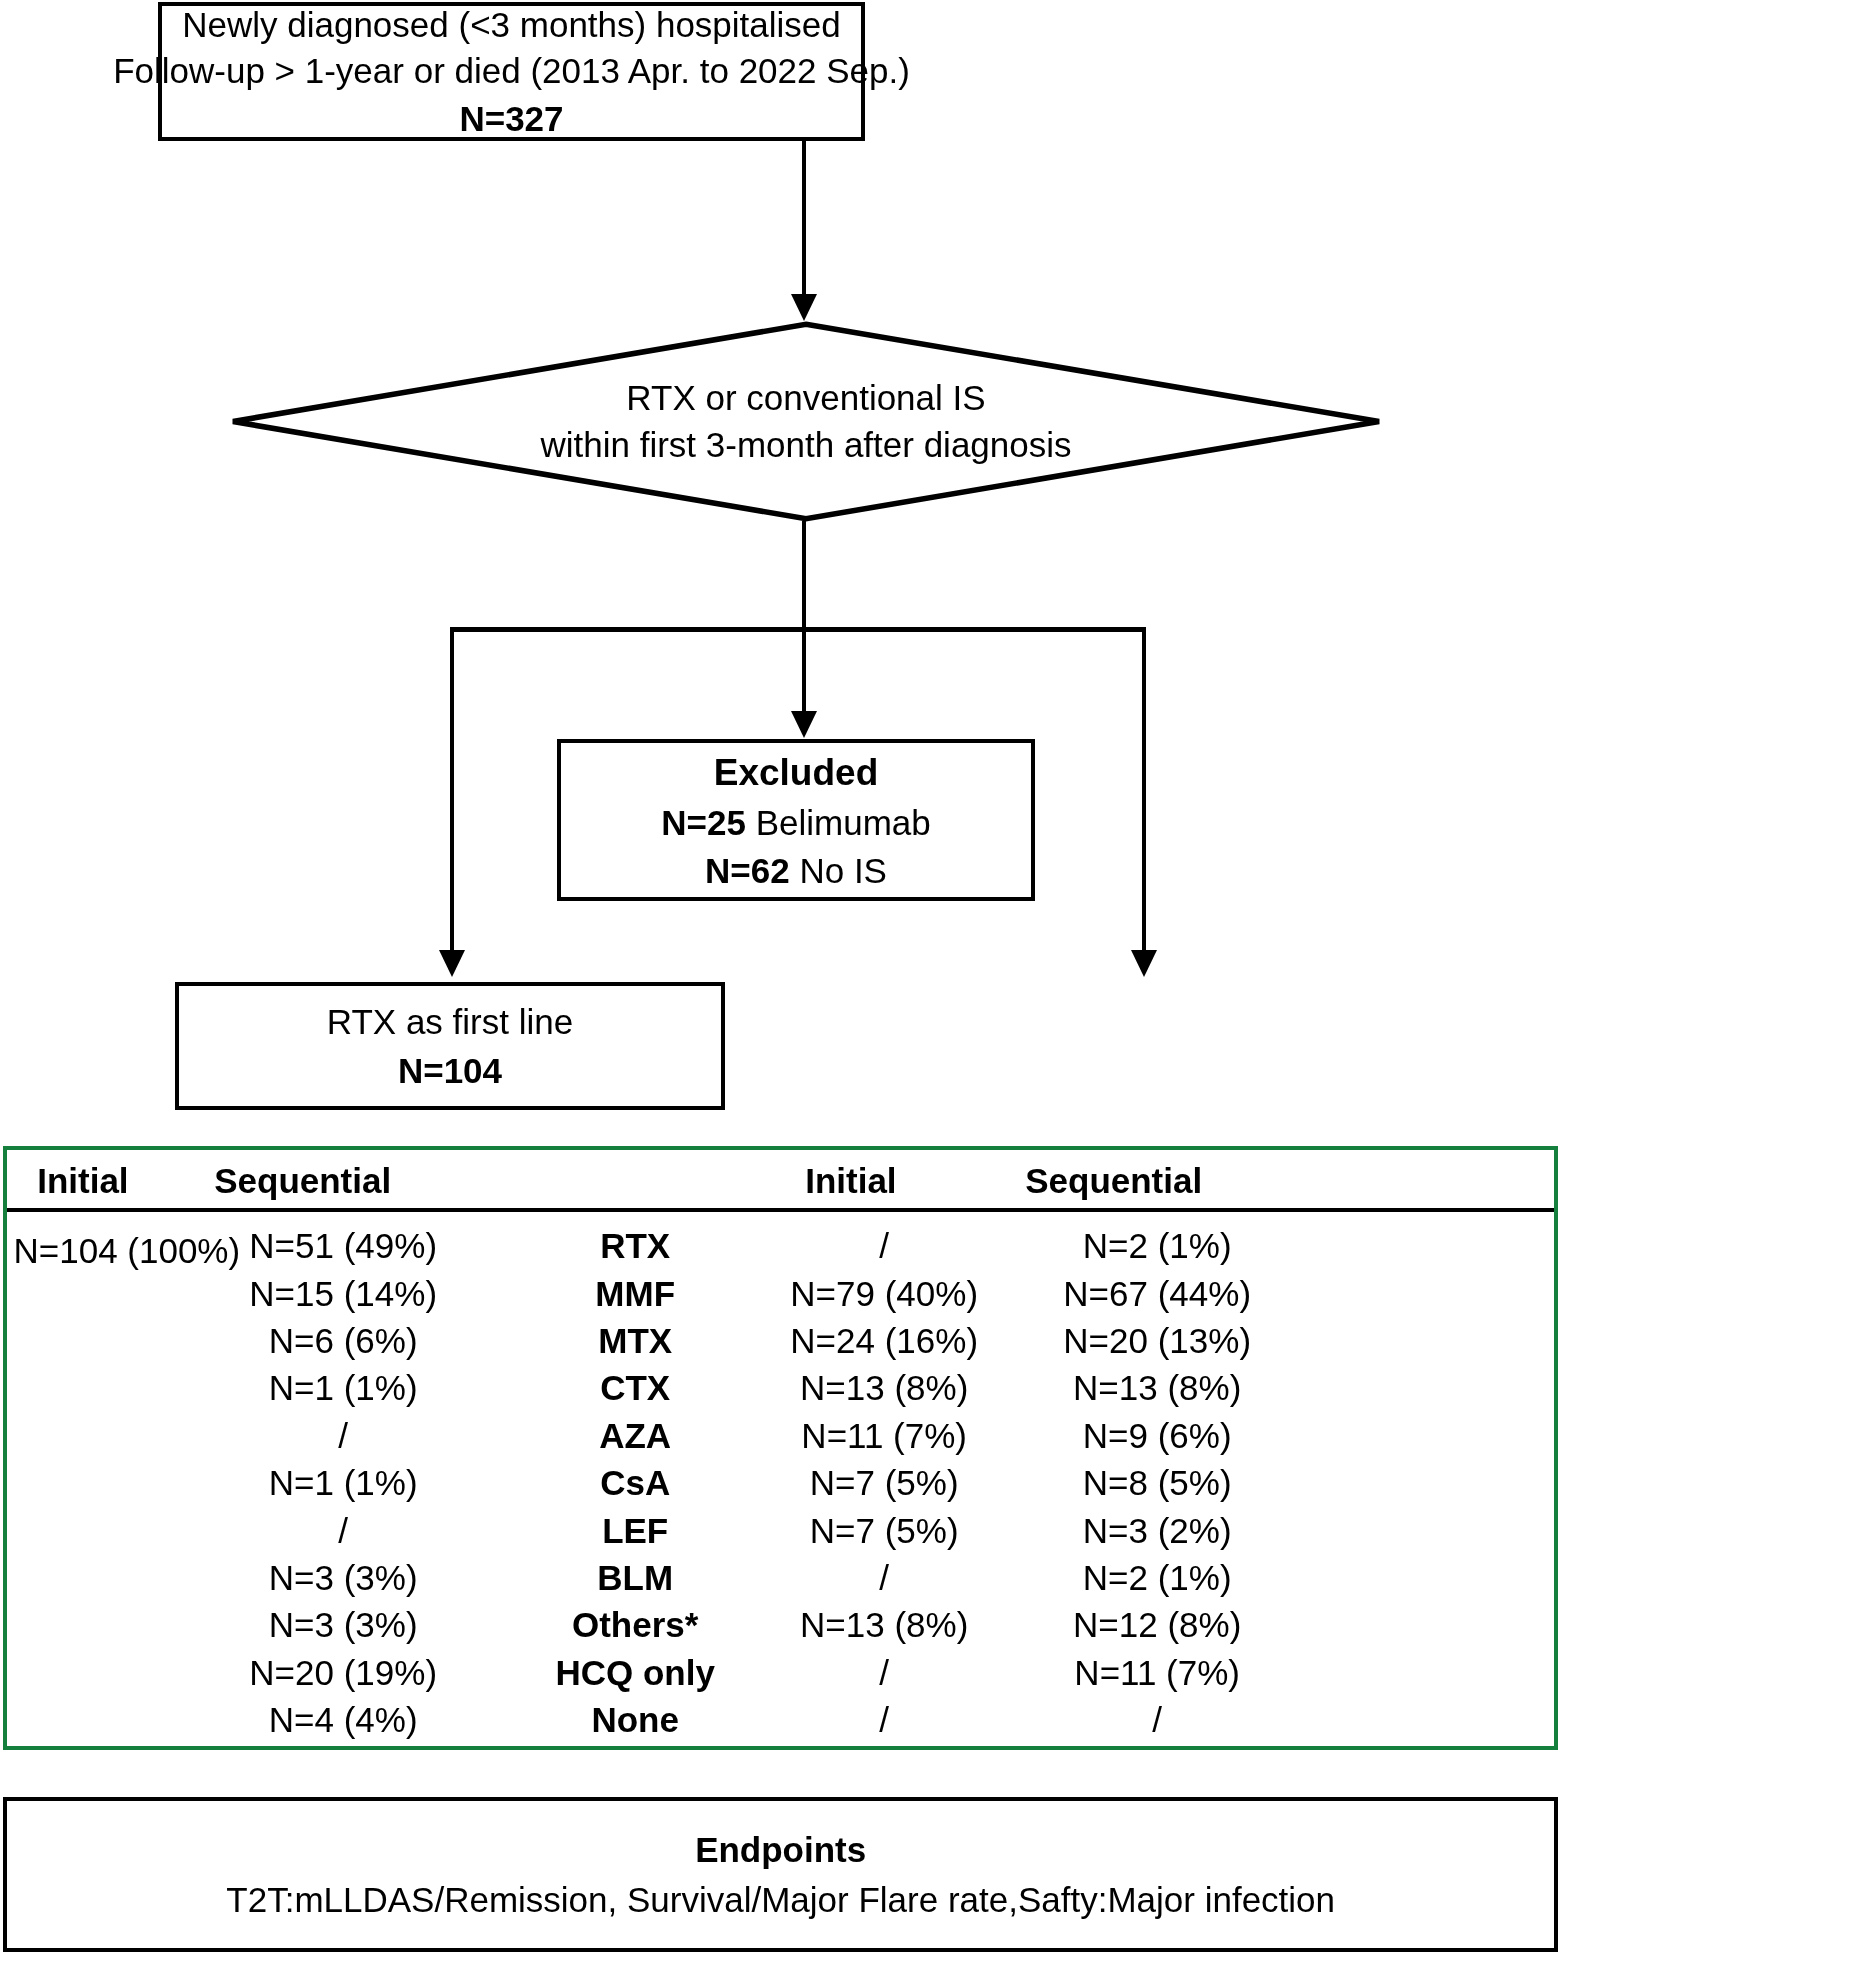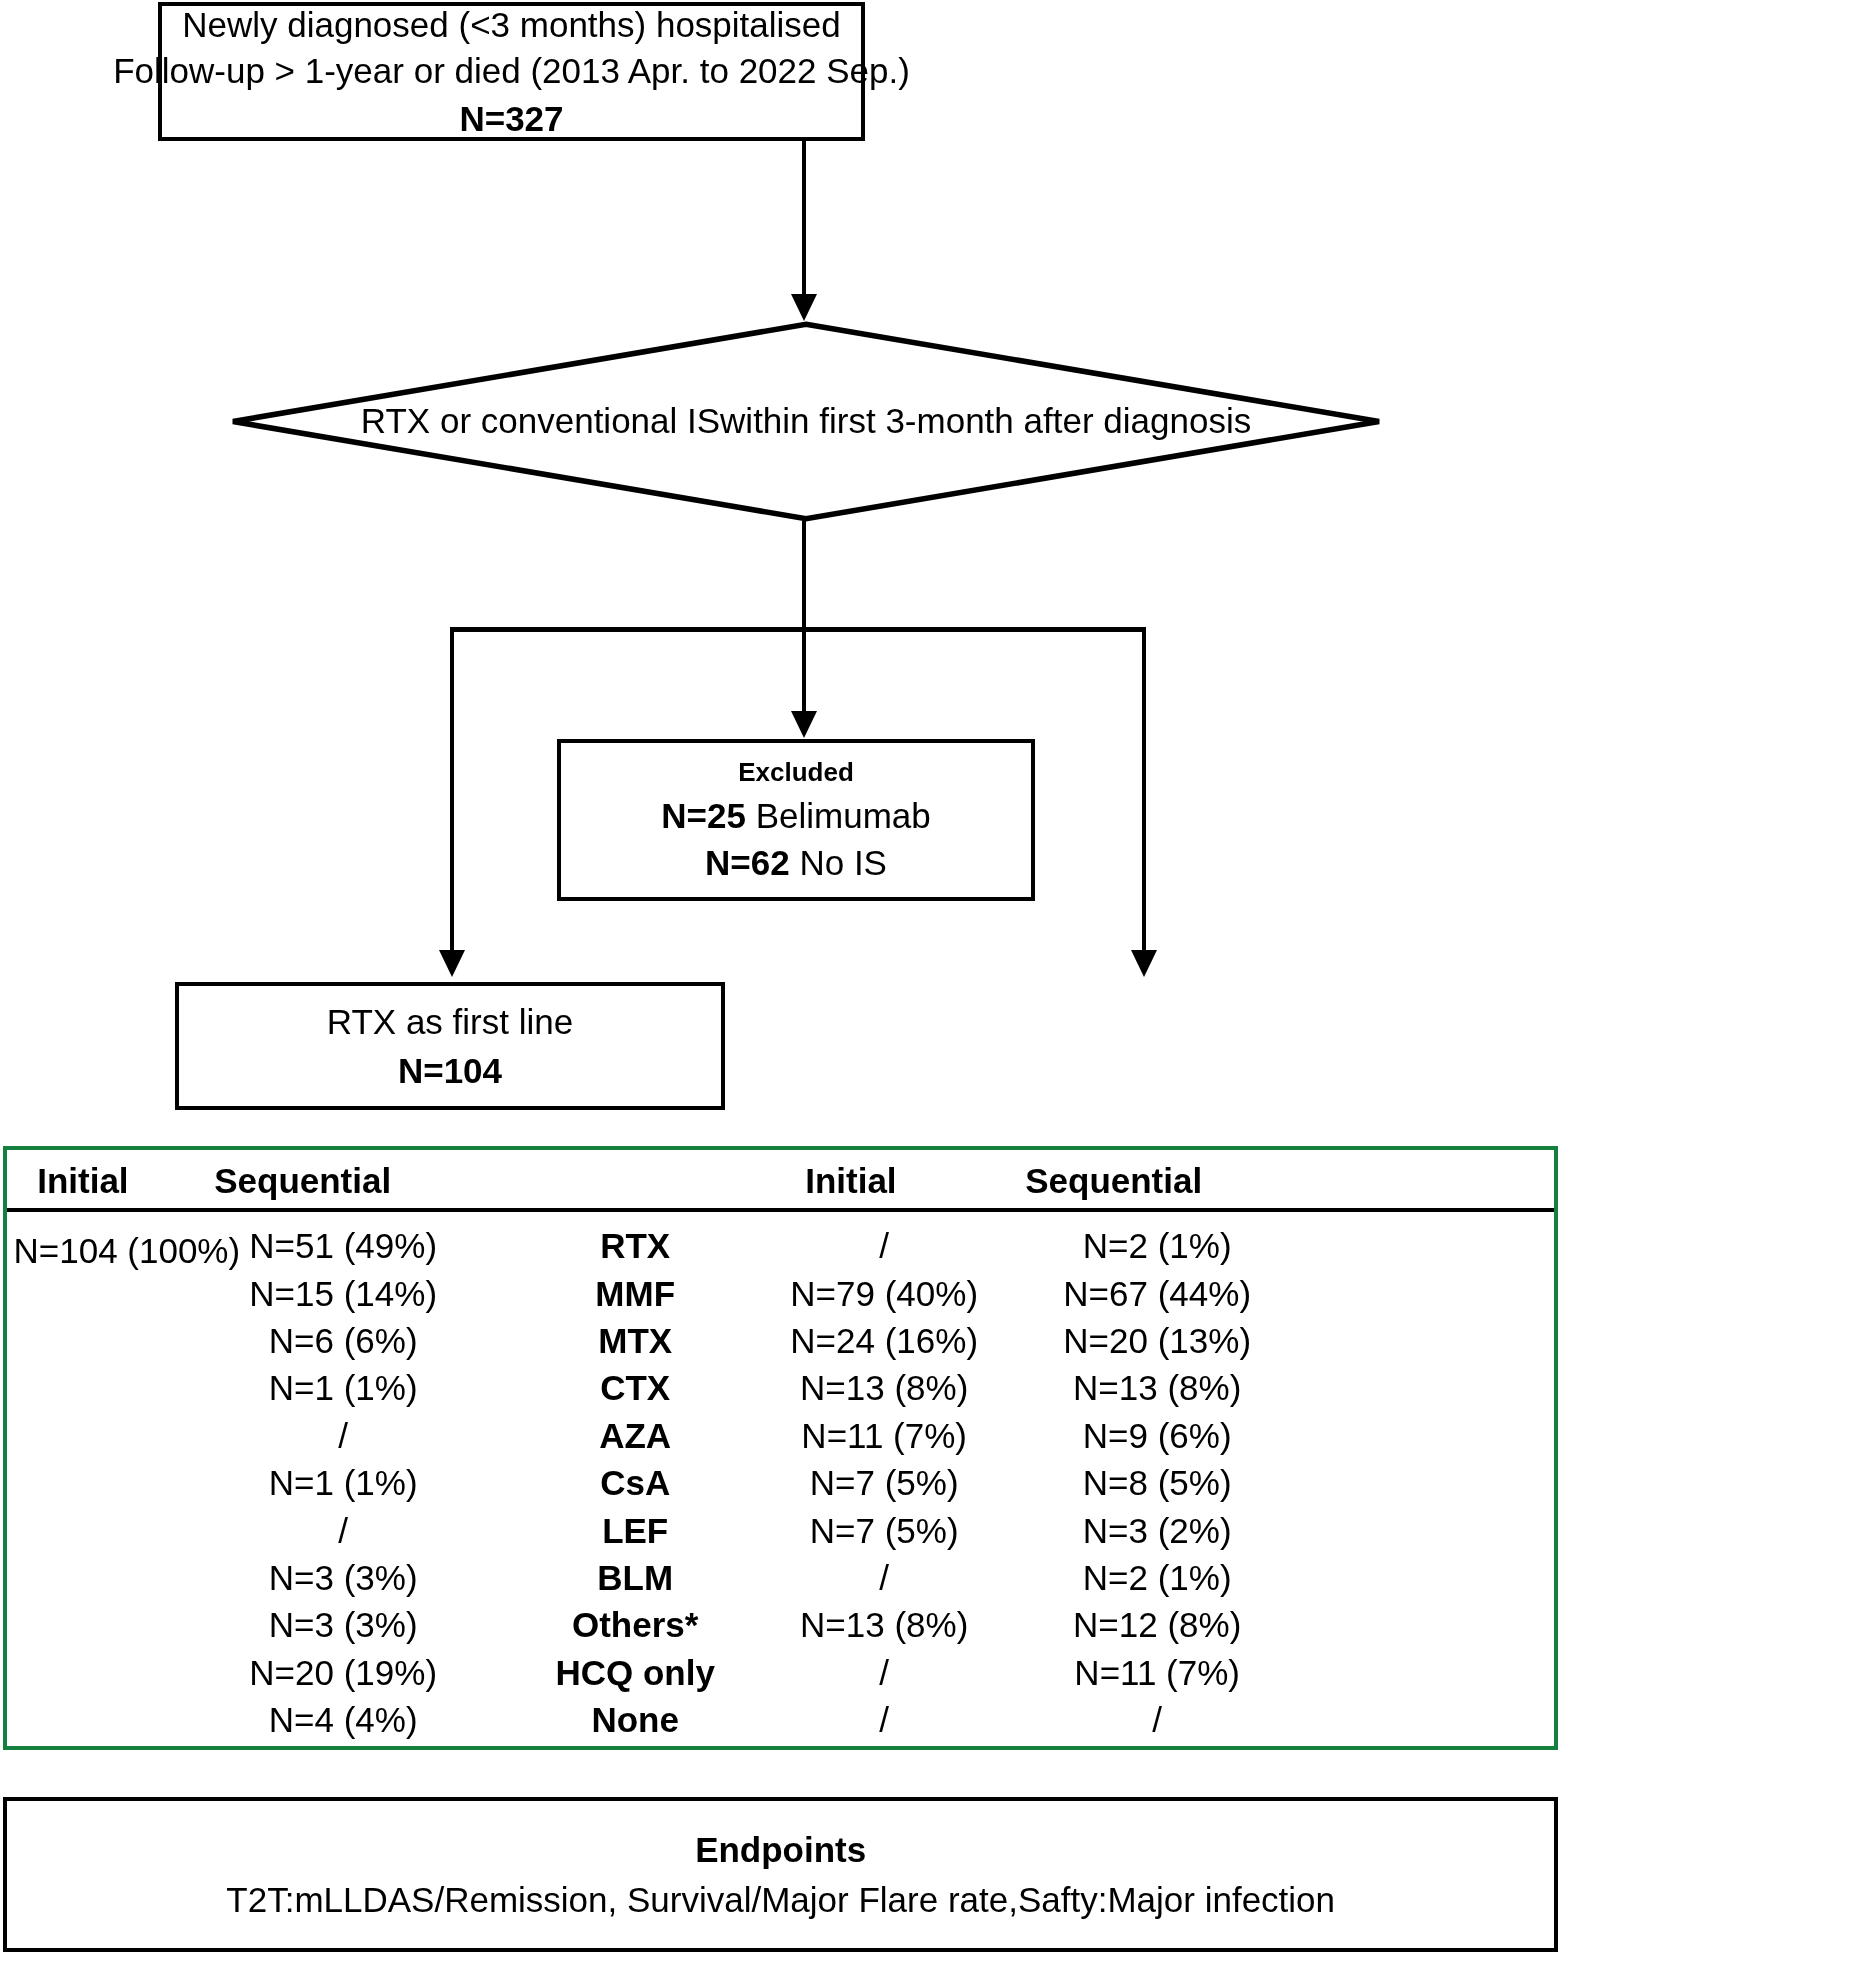--- a/index.html
+++ b/index.html
@@ -45,31 +45,31 @@
   
   #decision-wrap {
     position: absolute;
     left: 229px; top: 321px;
     width: 1154px; height: 201px;
   }
   #decision-wrap svg { display: block; }
   #decision-text {
     position: absolute;
     left: 0; top: 0; width: 1154px; height: 201px;
-    display: flex; flex-direction: row;
+    display: flex; flex-direction: column;
     align-items: center; justify-content: center;
     font-size: 35px; line-height: 1.32; text-align: center;
   }
 
   
   #excluded-box {
     left: 557px; top: 739px; width: 478px; height: 162px;
     font-size: 35px;
   }
-  #excluded-box .title { font-weight: bold; font-size: 26px; }
+  #excluded-box .title { font-weight: bold; font-size: 37px; }
   #excluded-box .ln { margin-top: 2.4px; }
 
   
   #rtx-arm-box {
     left: 175px; top: 982px; width: 550px; height: 128px;
     font-size: 35px;
   }
   #conv-arm-box {
     left: 853px; top: 982px; width: 561px; height: 128px;
     font-size: 35px;

